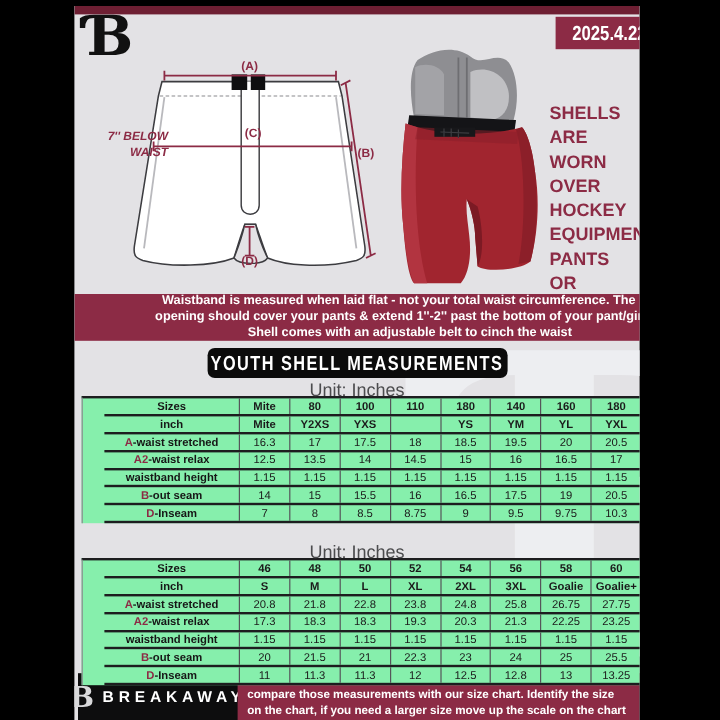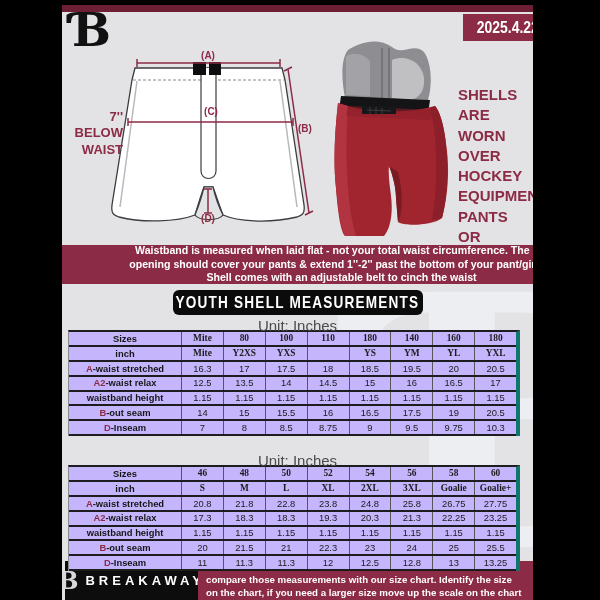--- a/index.html
+++ b/index.html
@@ -19,45 +19,45 @@
   .title-box{position:absolute;left:78px;top:9px;width:301px;height:27px;background:#fff;
         border:2px solid #2f2f31;box-sizing:border-box;display:flex;align-items:center;}
   .title-box span{font-size:15.5px;font-weight:600;color:#141414;letter-spacing:.4px;
         padding-left:13px;white-space:nowrap;transform:scaleX(.96);transform-origin:left;}
   .date-box{position:absolute;left:401px;top:9px;width:90px;height:27px;background:var(--maroon,#8c2b45);
         display:flex;align-items:center;justify-content:center;}
   .date-box span{color:#fff;font-size:17px;font-weight:bold;transform:scaleX(.82);letter-spacing:0;}
   
   .mlabel{position:absolute;color:var(--maroon,#8c2b45);font-size:10px;font-weight:bold;transform:translateX(-50%);}
   .mlabel-b{transform:none;}
-  .waist-note{position:absolute;left:3px;top:104px;width:58px;text-align:right;
-        color:var(--maroon,#8c2b45);font-size:13px;font-weight:bold;line-height:1.25;}
+  .waist-note{position:absolute;left:20px;top:104px;width:58px;text-align:right;
+        color:var(--maroon,#8c2b45);font-size:10px;font-weight:bold;line-height:1.25;font-style:italic;}
   .side-note{position:absolute;left:396px;top:80px;width:76px;color:var(--maroon,#8c2b45);
         font-size:15px;font-weight:bold;line-height:1.35;}
   
   .band{position:absolute;left:0;top:240px;width:471px;height:39px;background:var(--maroon,#8c2b45);
         display:flex;align-items:center;justify-content:center;padding-left:44px;}
   .band div{color:#fff;font-size:10.6px;font-weight:bold;line-height:1.27;text-align:center;
         width:445px;}
   
   .sec-title{position:absolute;left:50%;transform:translateX(-50%);width:250px;height:25px;
         background:#0b0b0b;border-radius:6px;display:flex;align-items:center;justify-content:center;z-index:2;}
   .sec-title span{color:#fff;font-size:17px;font-weight:bold;letter-spacing:1.5px;
         transform:scaleX(.80);white-space:nowrap;}
   .unit{position:absolute;left:50%;transform:translateX(-50%);color:#4c4c4e;font-size:15px;z-index:2;}
   
-  .shell-table{position:absolute;left:6px;width:447px;background:#c4b5fd;z-index:1;
-        border-top:2px solid #1d1d1f;border-left:1px solid #8a8a8e;border-right:4px solid #0f766e;}
+  .shell-table{position:absolute;left:6px;width:447px;background:#86efac;z-index:1;
+        border-top:2px solid #1d1d1f;border-left:1px solid #8a8a8e;border-right:1px solid #0f766e;padding-left:18px;}
   .t-row{display:grid;grid-template-columns:112px repeat(8,1fr);height:12.9px;
         border-bottom:2px solid #1d1d1f;align-items:center;}
   .t-label{font-size:9.4px;font-weight:bold;color:#161616;text-align:center;line-height:1;}
   .t-label .pfx{color:var(--maroon,#9c2743);}
   .t-cell{font-size:9.4px;color:#1b1b1b;text-align:center;border-left:1px solid #55555a;line-height:1;height:100%;
         display:flex;align-items:center;justify-content:center;}
-  .t-row.bold .t-cell{font-weight:bold;font-family:Liberation Serif, serif;}
+  .t-row.bold .t-cell{font-weight:bold;}
   
   .watermark{position:absolute;left:318px;top:262px;font-size:350px;line-height:.9;font-weight:bold;
         color:#edeef1;font-family:"DejaVu Serif",serif;z-index:0;}
   
   .footer{position:absolute;left:3px;top:556px;width:468px;height:39px;background:#0d0d0e;display:flex;}
   .footer-brand{width:133px;display:flex;align-items:center;justify-content:center;gap:7px;}
   .footer-brand .fglyph{color:#d9d9db;font-size:24px;font-weight:bold;font-family:"DejaVu Serif",serif;line-height:1;}
   .footer-brand .fname{color:#fff;font-size:13px;font-weight:bold;letter-spacing:4px;}
   .footer-note{flex:1;background:var(--maroon,#8c2b45);display:flex;align-items:center;}
   .footer-note div{color:#fff;font-size:9.7px;font-weight:bold;line-height:1.3;padding:2px 8px;}

